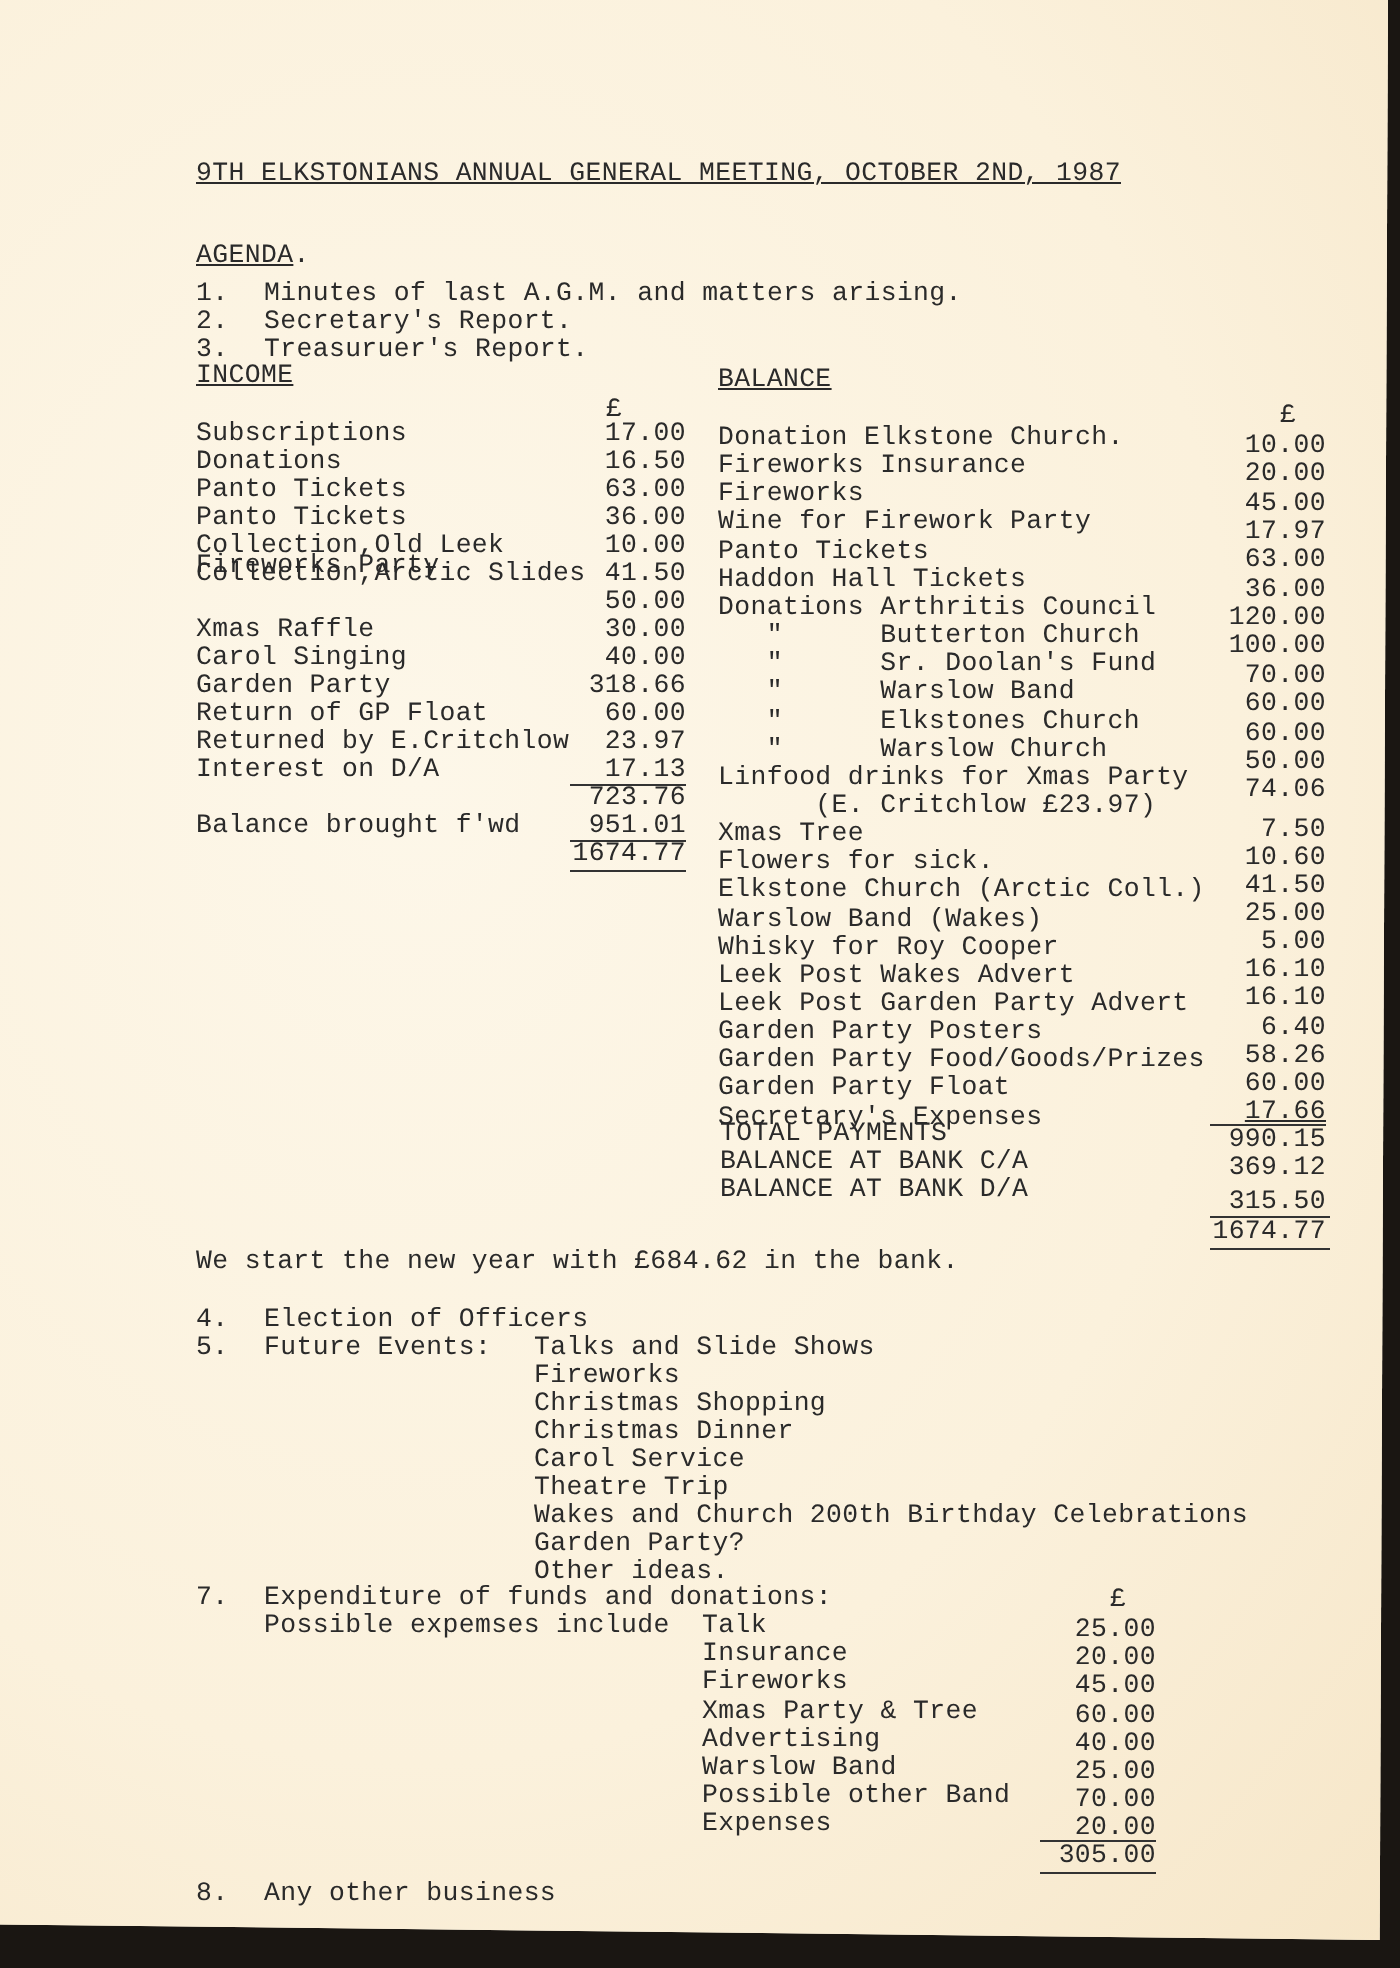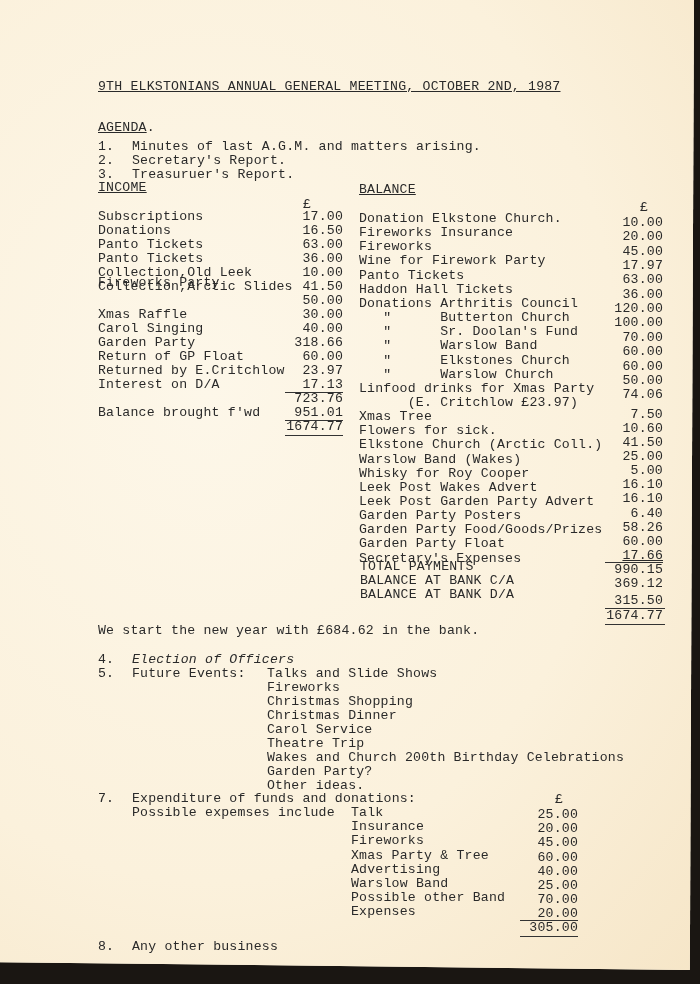--- a/index.html
+++ b/index.html
@@ -129,21 +129,21 @@
     <div class="tw amt" style="left:603px;top:577px;">369.12</div>
     <div class="tw" style="left:360px;top:588px;">BALANCE AT BANK D/A</div>
     <div class="tw amt" style="left:603px;top:594px;">315.50</div>
     <div class="line" style="left:605px;top:608px;width:60px;"></div>
     <div class="tw amt" style="left:603px;top:609px;">1674.77</div>
     <div class="line" style="left:605px;top:624px;width:60px;"></div>
   </div>
 
   <div class="tw" style="left:98px;top:624px;">We start the new year with £684.62 in the bank.</div>
 
-  <div class="tw" style="left:98px;top:653px;"><span>4.</span><span style="position:absolute;left:34px;font-style:italic;">Election of Officers</span></div>
+  <div class="tw" style="left:98px;top:653px;"><span>4.</span><span style="position:absolute;left:34px;">Election of Officers</span></div>
   <div class="tw" style="left:98px;top:667px;"><span>5.</span><span style="position:absolute;left:34px;">Future Events:</span></div>
   <div id="events">
       <div class="tw" style="left:267px;top:667px;">Talks and Slide Shows</div>
       <div class="tw" style="left:267px;top:681px;">Fireworks</div>
       <div class="tw" style="left:267px;top:695px;">Christmas Shopping</div>
       <div class="tw" style="left:267px;top:709px;">Christmas Dinner</div>
       <div class="tw" style="left:267px;top:723px;">Carol Service</div>
       <div class="tw" style="left:267px;top:737px;">Theatre Trip</div>
       <div class="tw" style="left:267px;top:751px;">Wakes and Church 200th Birthday Celebrations</div>
       <div class="tw" style="left:267px;top:765px;">Garden Party?</div>

